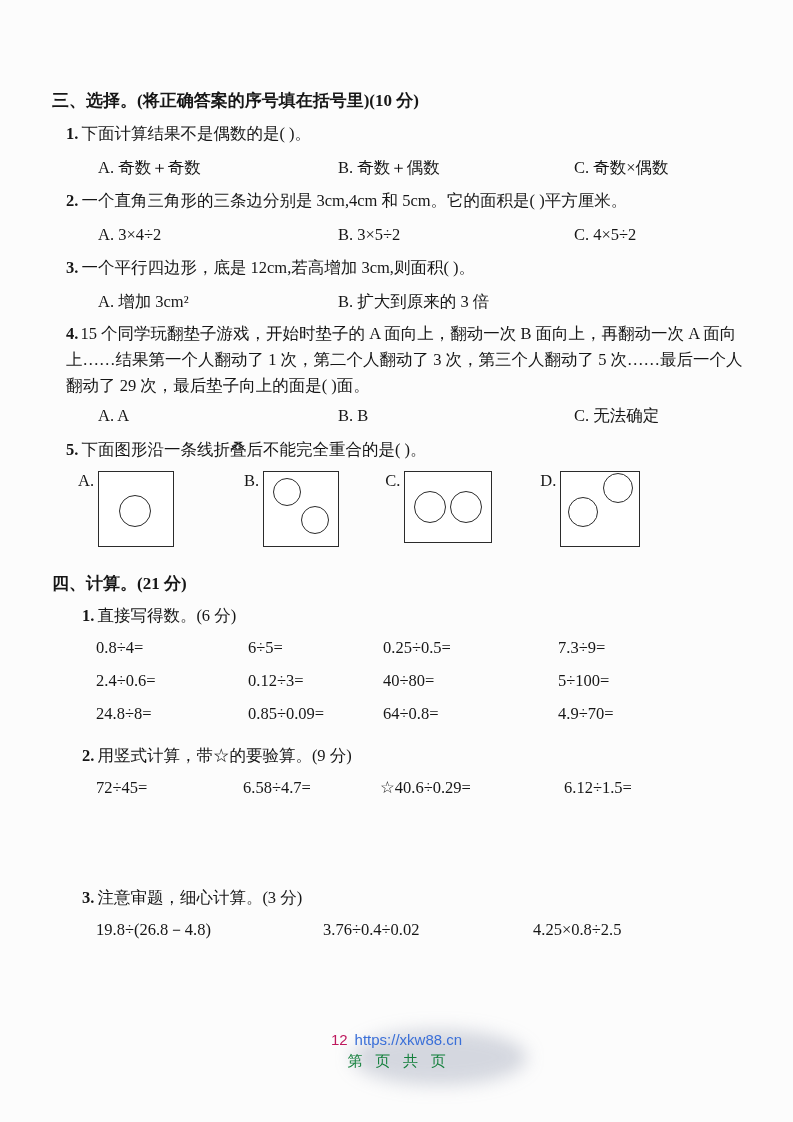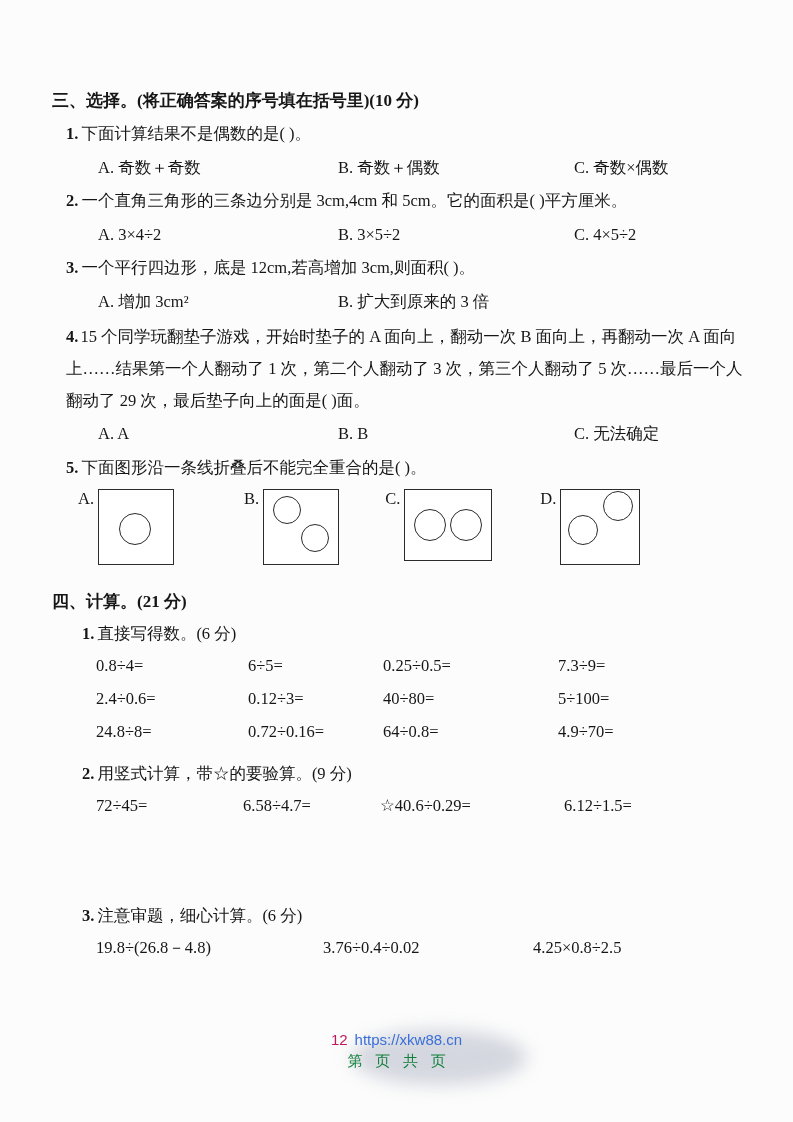--- a/index.html
+++ b/index.html
@@ -14,21 +14,21 @@
   }
   .content { position: absolute; left: 52px; right: 40px; top: 84px; font-size: 16.5px; }
   .line { height: 33.5px; display: flex; align-items: center; white-space: nowrap; }
   .sec-title { font-weight: bold; font-size: 17px; }
   .q { padding-left: 14px; }
   .qnum { font-weight: bold; padding-right: 3px; }
   .opts { padding-left: 46px; }
   .opt-a { display: inline-block; width: 240px; }
   .opt-b { display: inline-block; width: 236px; }
   .opt-c { flex: 1; }
-  .qpara { padding-left: 14px; line-height: 32px; margin: 2px 0 1px; }
+  .qpara { padding-left: 14px; line-height: 26px; margin: 2px 0 1px; }
   .qpara .qnum { padding-right: 2px; }
 
   .figures { display: flex; align-items: flex-start; padding-left: 26px; margin: 4px 0 10px; height: 86px; }
   .fig { display: flex; align-items: flex-start; }
   .fig-label { padding-right: 4px; }
   .fig-box { position: relative; border: 1.6px solid #2b2b2b; background: #fff; }
   .circle { position: absolute; border: 1.6px solid #2b2b2b; border-radius: 50%; background: #fff; }
 
   .part-title { padding-left: 30px; height: 31px; display: flex; align-items: center; }
   .calc-grid { display: grid; grid-template-columns: 152px 135px 175px 1fr; padding-left: 44px; }
@@ -150,21 +150,21 @@
   <div class="calc-grid">
     <span class="cell">0.8÷4=</span>
     <span class="cell">6÷5=</span>
     <span class="cell">0.25÷0.5=</span>
     <span class="cell">7.3÷9=</span>
     <span class="cell">2.4÷0.6=</span>
     <span class="cell">0.12÷3=</span>
     <span class="cell">40÷80=</span>
     <span class="cell">5÷100=</span>
     <span class="cell">24.8÷8=</span>
-    <span class="cell">0.72÷0.16=</span>
+    <span class="cell">0.85÷0.09=</span>
     <span class="cell">64÷0.8=</span>
     <span class="cell">4.9÷70=</span>
   </div>
 
   <div class="gap-sm"></div>
 
   <div class="part-title">
     <b class="qnum">2.</b>
     <span>用竖式计算，带☆的要验算。(9 分)</span>
   </div>
@@ -173,21 +173,21 @@
     <span class="cell">72÷45=</span>
     <span class="cell">6.58÷4.7=</span>
     <span class="cell">☆40.6÷0.29=</span>
     <span class="cell">6.12÷1.5=</span>
   </div>
 
   <div class="workspace"></div>
 
   <div class="part-title">
     <b class="qnum">3.</b>
-    <span>注意审题，细心计算。(6 分)</span>
+    <span>注意审题，细心计算。(3 分)</span>
   </div>
 
   <div class="items3">
     <span class="cell">19.8÷(26.8－4.8)</span>
     <span class="cell">3.76÷0.4÷0.02</span>
     <span class="cell">4.25×0.8÷2.5</span>
   </div>
 
 </div>
 

